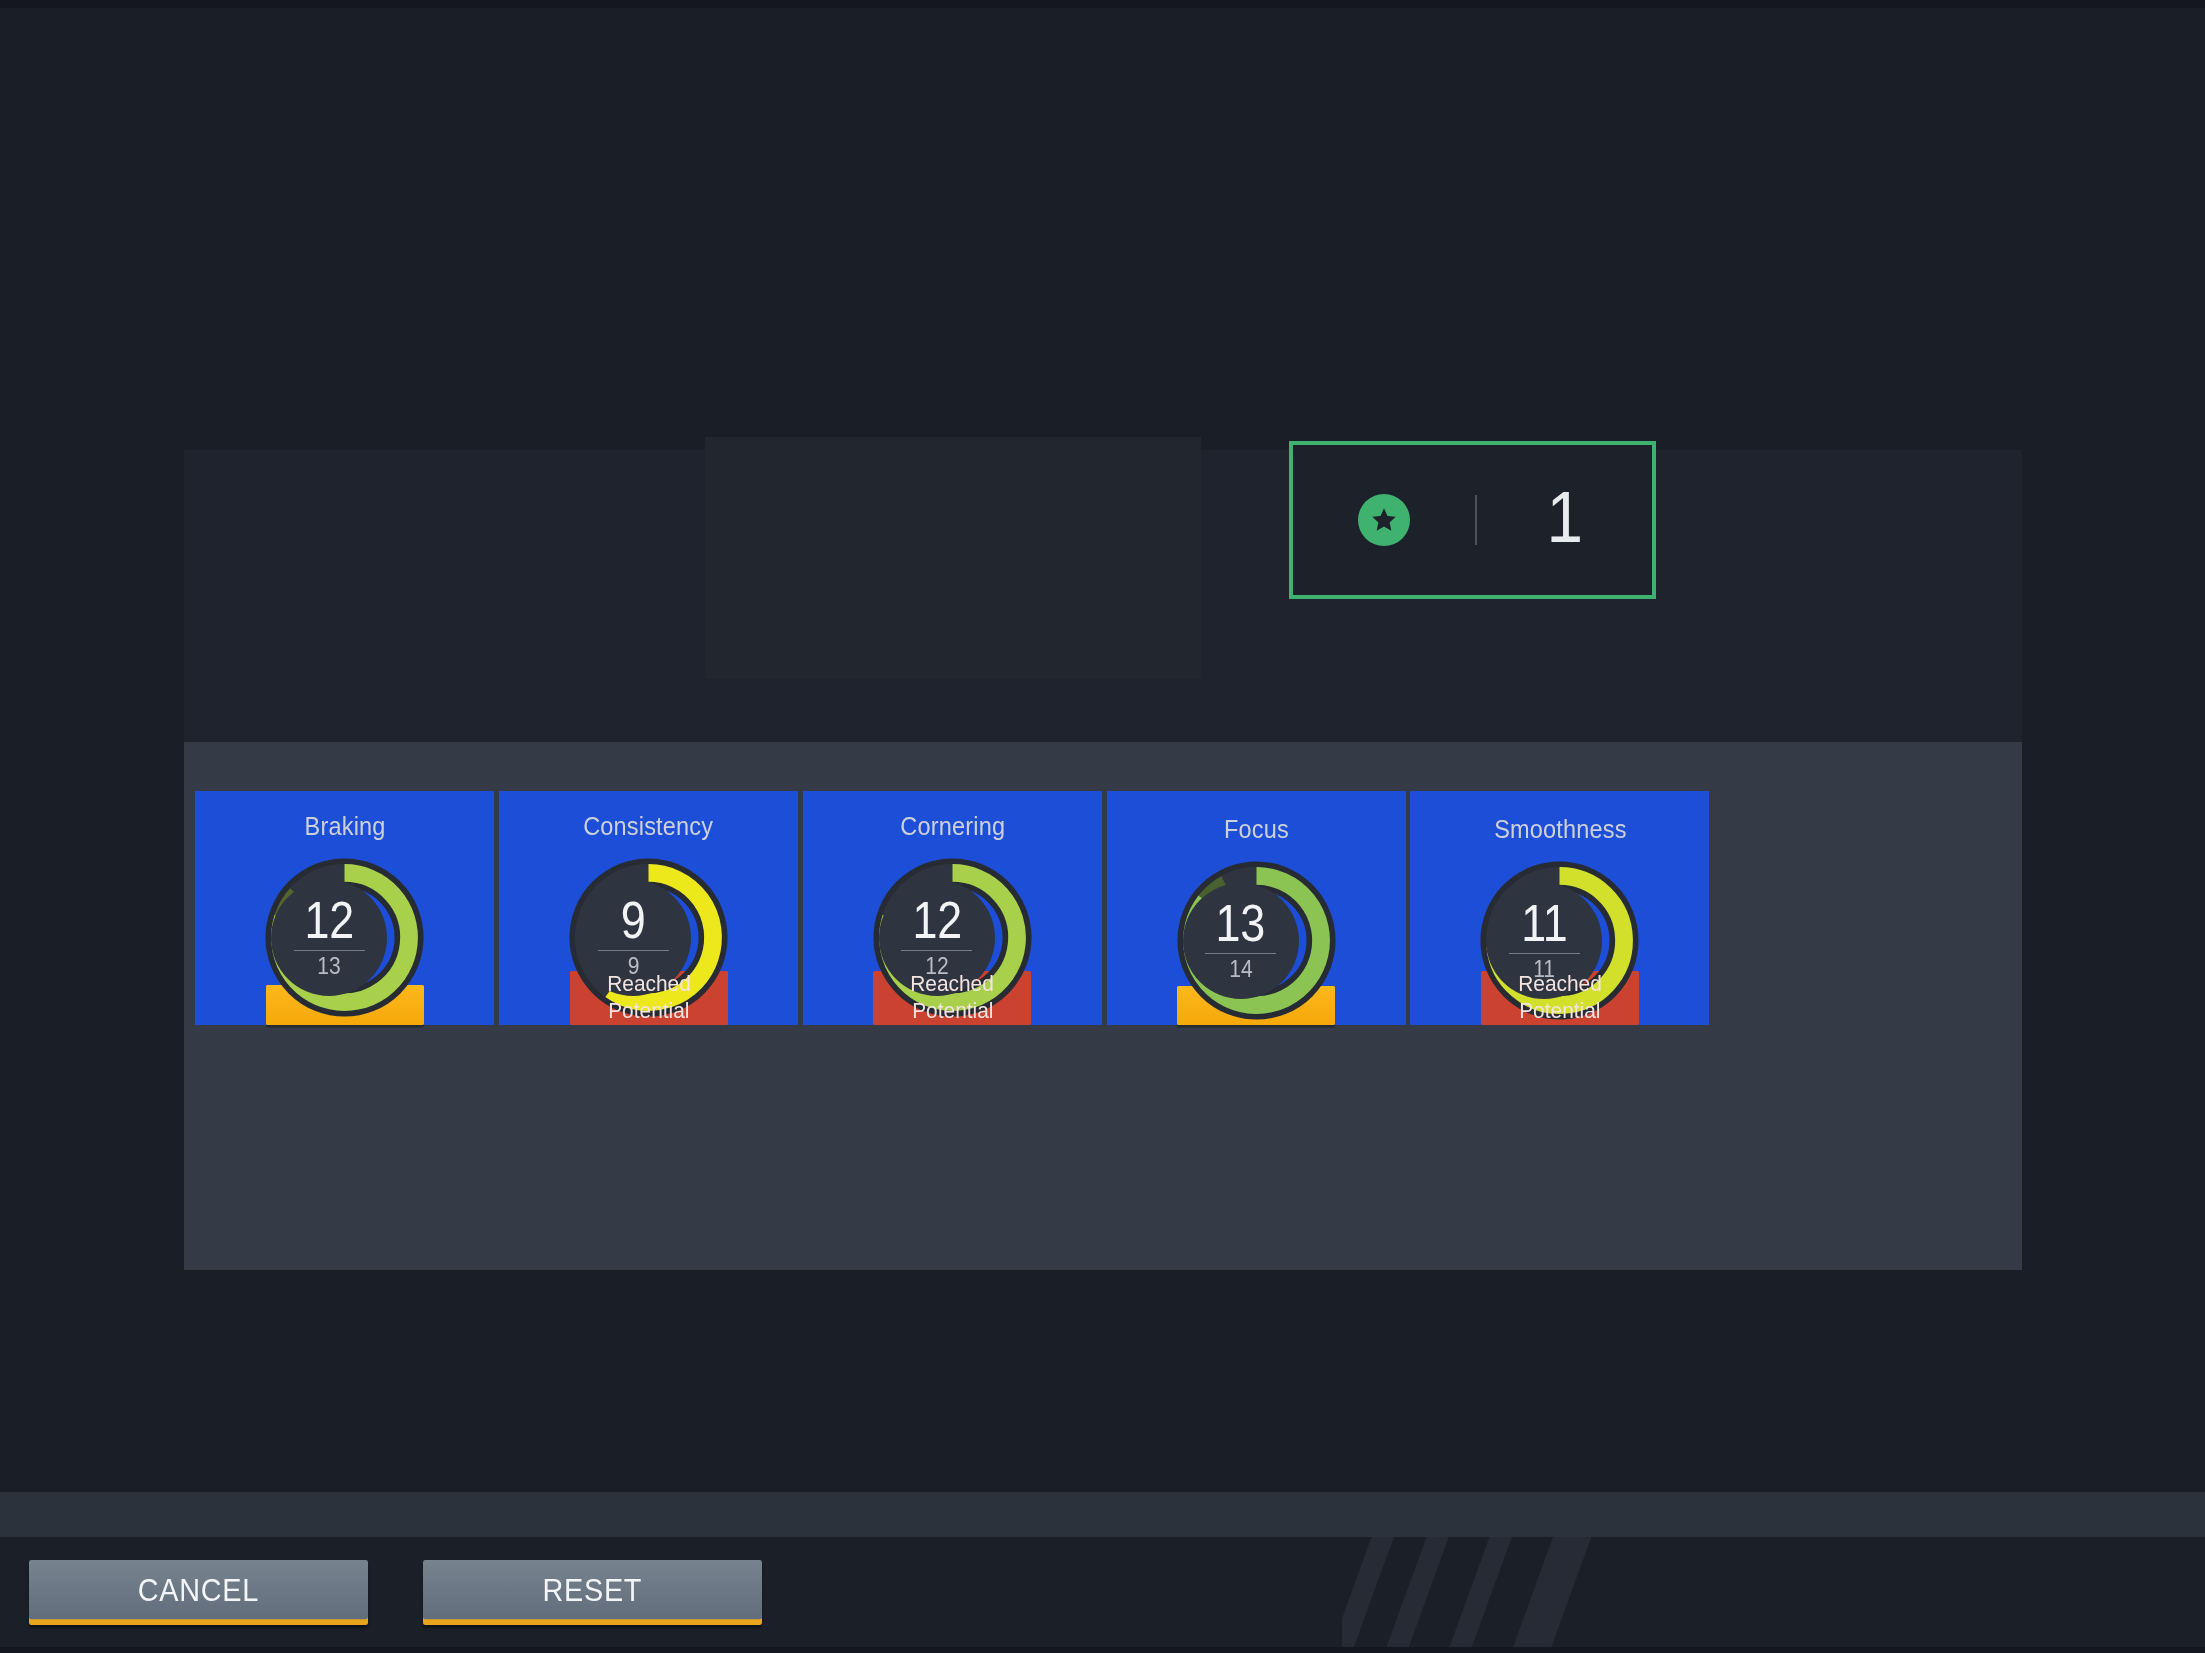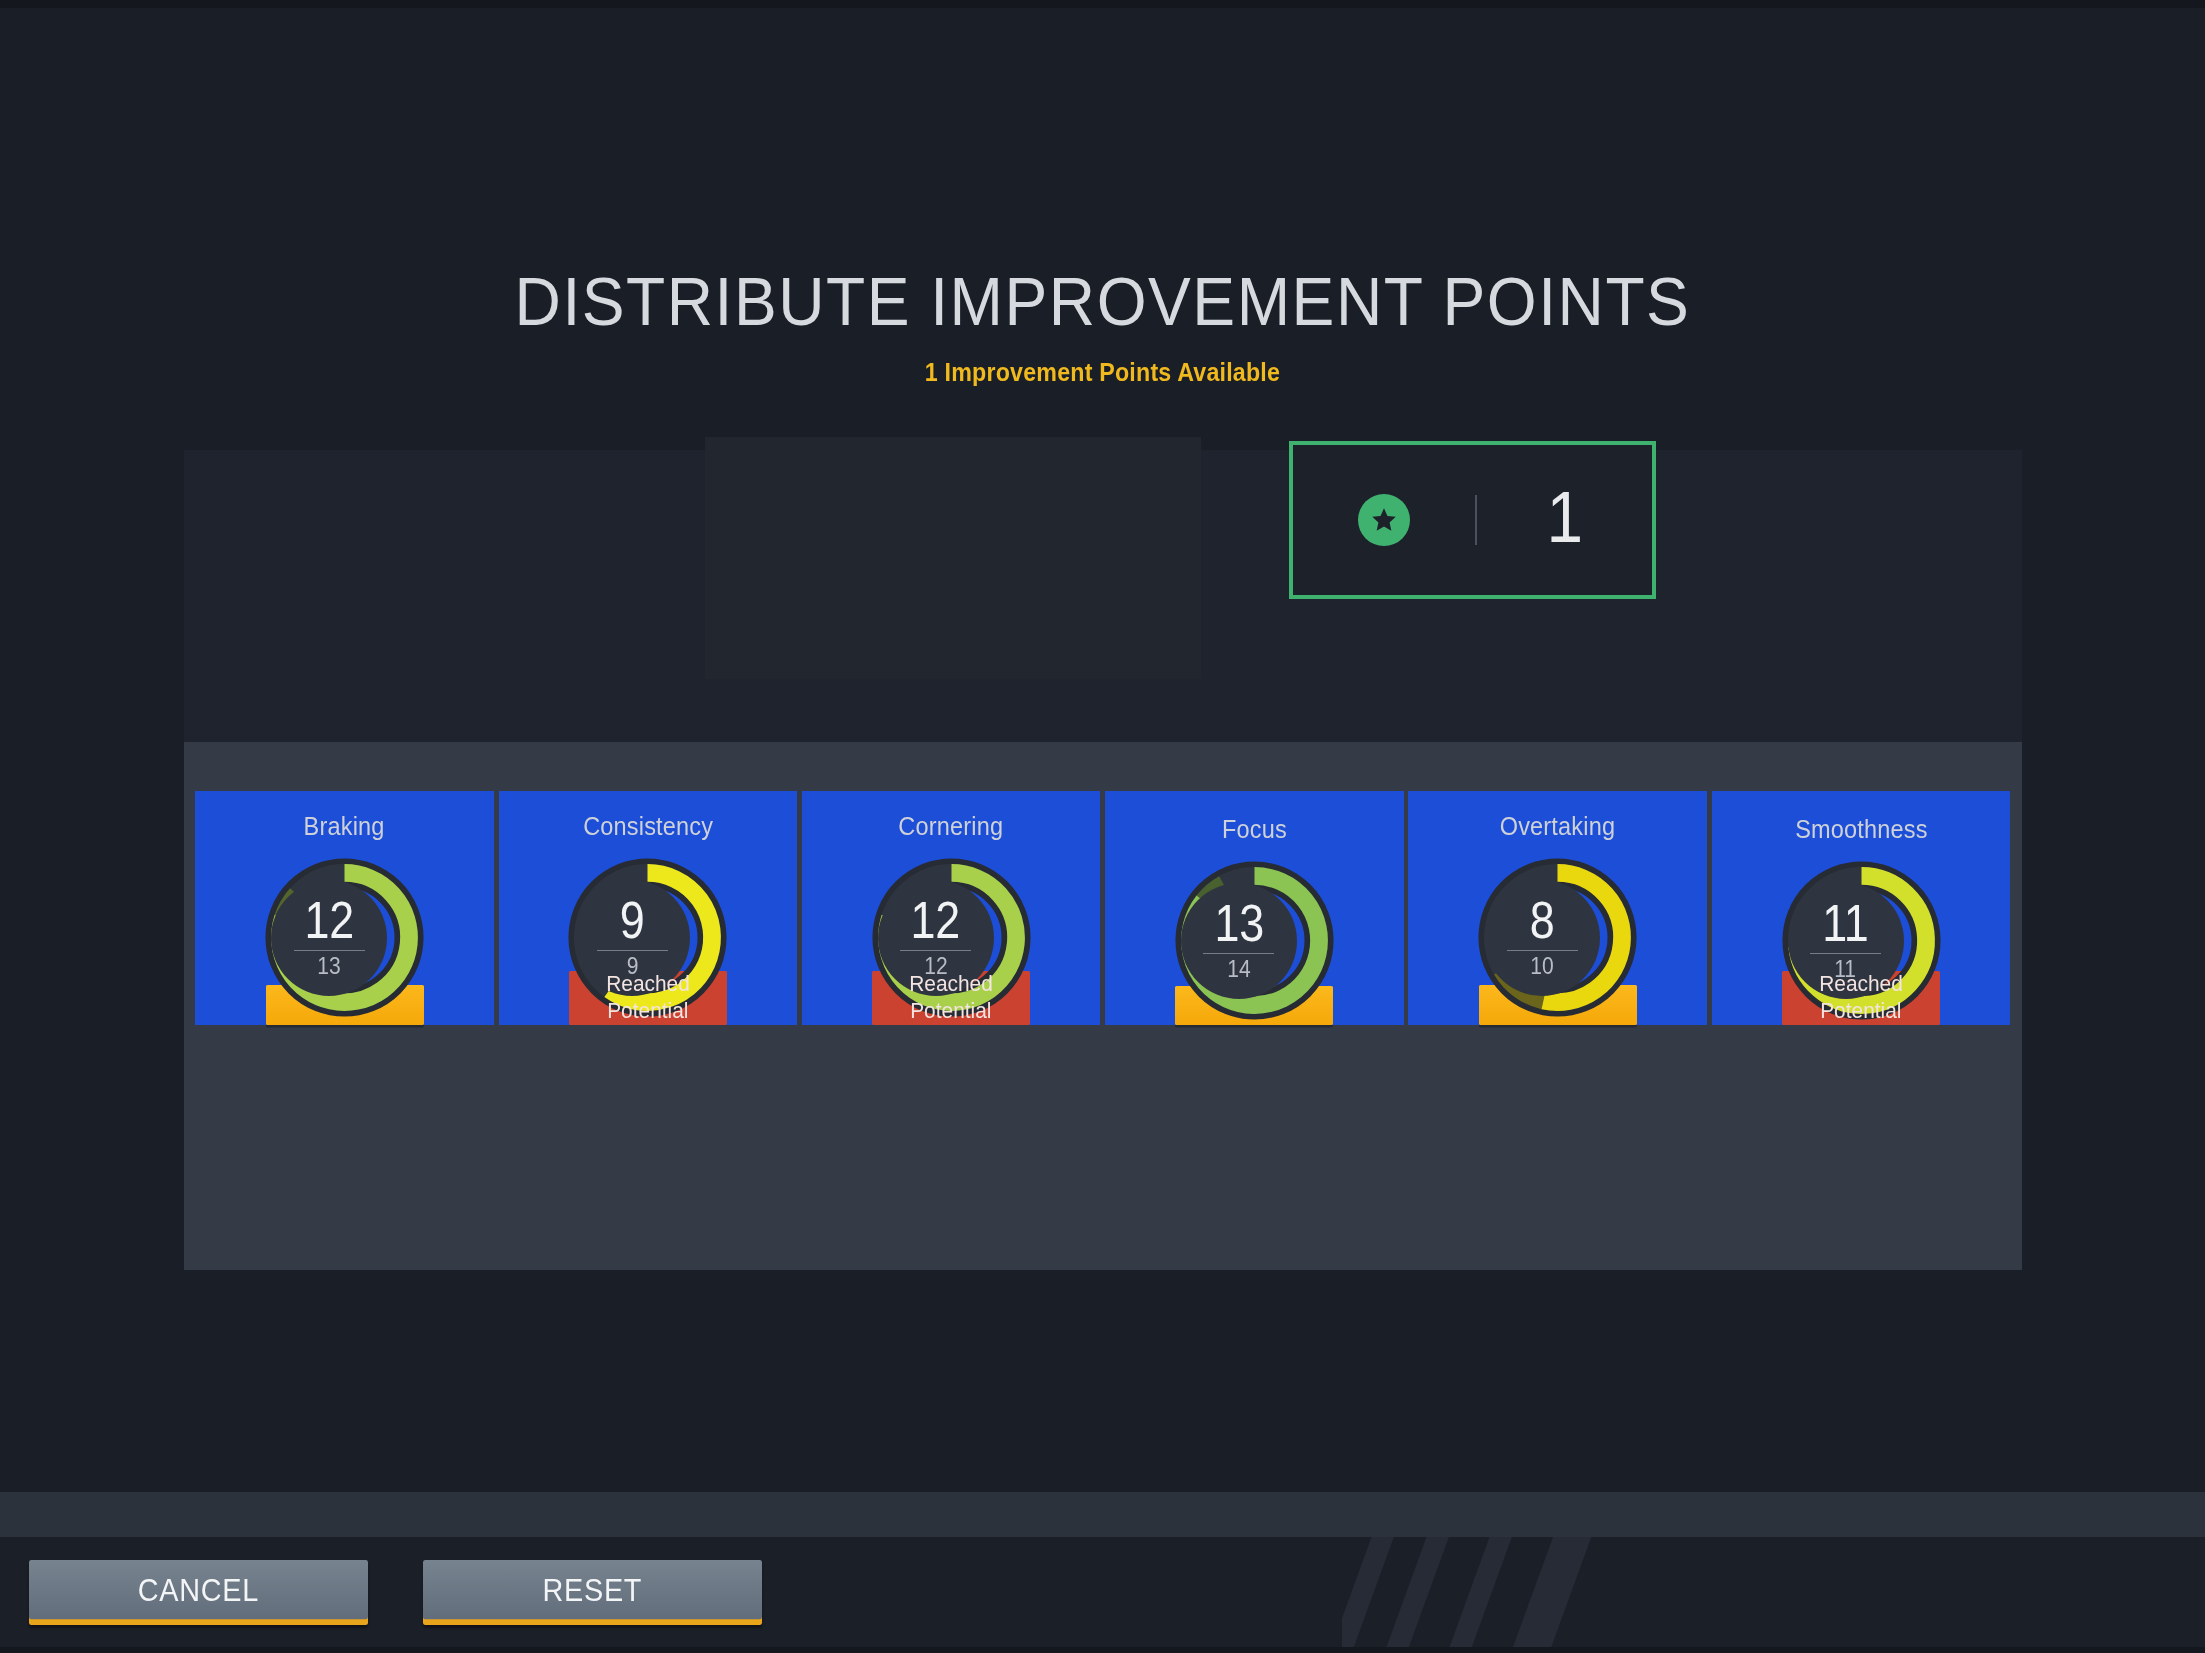--- a/index.html
+++ b/index.html
@@ -246,24 +246,20 @@
     letter-spacing: 0.8px;
   }
 </style>
 </head>
 <body>
 
 <div id="root">
 
   <div class="letterbox-top"></div>
 
-  <div class="header">
-    <div class="title">DISTRIBUTE IMPROVEMENT POINTS</div>
-    <div class="subtitle">1 Improvement Points Available</div>
-  </div>
 
   <div class="panel">
     <div class="panel-upper"></div>
     <div class="panel-lower"></div>
 
     <div class="badge-zone">
       <div class="badge-box">
         <div class="badge-star-wrap">
           <div class="star-circle">
             <svg width="32" height="32" viewBox="0 0 24 24" aria-hidden="true">
@@ -340,39 +336,20 @@
             <svg width="171" height="171" viewBox="0 0 212 212">
               <circle cx="106" cy="106" r="80" fill="none" stroke="#262b34" stroke-width="36"></circle>
               <circle cx="106" cy="106" r="80" fill="none" stroke="#2f3540" stroke-width="22"></circle>
               <path d="M 42.787599009944756 56.9674357077619 A 80 80 0 0 1 67.45970607186277 35.89546559649091" fill="none" stroke="#49602f" stroke-width="22"></path>
               <path d="M 106 26 A 80 80 0 1 1 42.787599009944756 56.9674357077619" fill="none" stroke="#8cc453" stroke-width="22"></path>
             </svg>
             <div class="gauge-inner">
               <div class="gauge-cur">13</div>
               <div class="gauge-rule"></div>
               <div class="gauge-pot">14</div>
-            </div>
-          </div>
-          <button class="card-btn btn-plus">
-            <span class="glyph">+</span>
-          </button>
-        </div>
-        <div class="card">
-          <div class="card-label">Overtaking</div>
-          <div class="gauge">
-            <svg width="171" height="171" viewBox="0 0 212 212">
-              <circle cx="106" cy="106" r="80" fill="none" stroke="#262b34" stroke-width="36"></circle>
-              <circle cx="106" cy="106" r="80" fill="none" stroke="#2f3540" stroke-width="22"></circle>
-              <path d="M 88.5485406882766 184.0733409550998 A 80 80 0 0 1 36.88612662457318 146.28985613086087" fill="none" stroke="#6a651b" stroke-width="22"></path>
-              <path d="M 106 26 A 80 80 0 1 1 88.5485406882766 184.0733409550998" fill="none" stroke="#ead80f" stroke-width="22"></path>
-            </svg>
-            <div class="gauge-inner">
-              <div class="gauge-cur">8</div>
-              <div class="gauge-rule"></div>
-              <div class="gauge-pot">10</div>
             </div>
           </div>
           <button class="card-btn btn-plus">
             <span class="glyph">+</span>
           </button>
         </div>
         <div class="card card-nudge">
           <div class="card-label">Smoothness</div>
           <div class="gauge">
             <svg width="171" height="171" viewBox="0 0 212 212">

